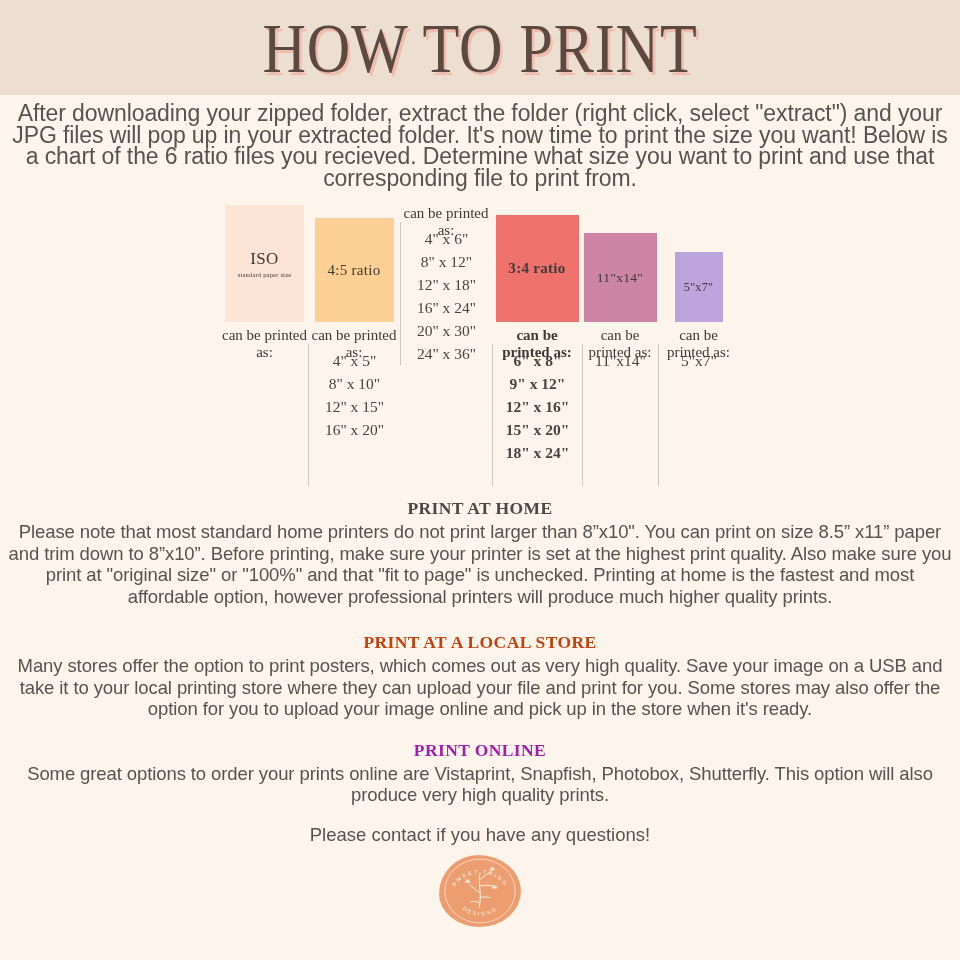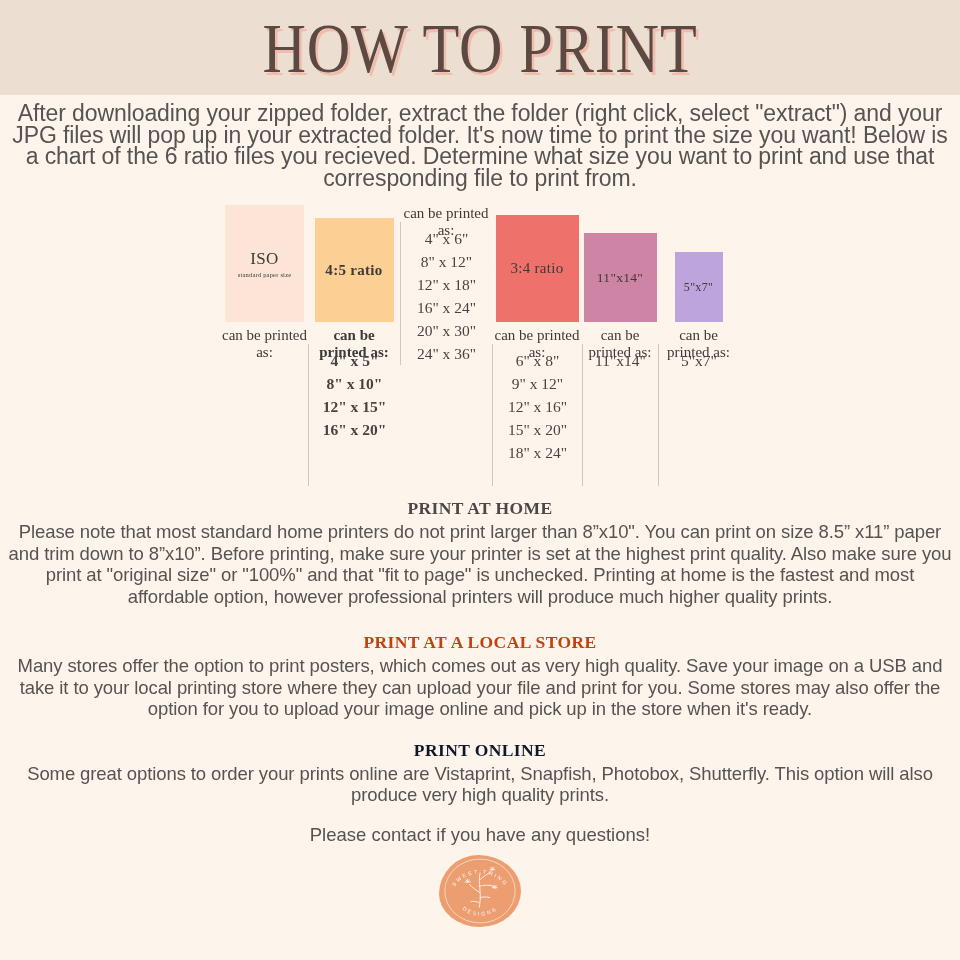--- a/index.html
+++ b/index.html
@@ -31,22 +31,22 @@
   
   .intro {
     width: 950px; margin: 8px auto 0;
     text-align: center;
     font-size: 23px; line-height: 21.5px;
     letter-spacing: -0.1px;
   }
   
   .chart { width: 518px; margin: 11px auto 0; display: flex; }
   .col { display: flex; flex-direction: column; }
-  .col-0 { width: 87px; } .col-1 { width: 92px; font-weight: bold; } .col-2 { width: 92px; }
-  .col-3 { width: 90px; } .col-4 { width: 76px; } .col-5 { width: 81px; }
+  .col-0 { width: 87px; } .col-1 { width: 92px; } .col-2 { width: 92px; }
+  .col-3 { width: 90px; font-weight: bold; } .col-4 { width: 76px; } .col-5 { width: 81px; }
   .card-area { height: 122px; display: flex; align-items: flex-end; justify-content: center; }
   .ratio-card {
     display: flex; flex-direction: column; align-items: center; justify-content: center;
     font-family: "Liberation Serif", serif; color: #3e3a38; text-align: center;
   }
   .card-0 { width: 79px; height: 117px; }
   .card-1 { width: 79px; height: 104px; }
   .card-2 { width: 81px; height: 121px; }
   .card-3 { width: 83px; height: 107px; }
   .card-4 { width: 73px; height: 89px; }
@@ -184,21 +184,21 @@
   </div>
 
 </div>
 
 <div class="section-heading sh-0" style="color: rgb(76, 71, 68);">PRINT AT HOME</div>
 <div class="section-body">Please note that most standard home printers do not print larger than 8”x10". You can print on size 8.5” x11” paper and trim down to 8”x10”. Before printing, make sure your printer is set at the highest print quality. Also make sure you print at "original size" or "100%" and that "fit to page" is unchecked. Printing at home is the fastest and most affordable option, however professional printers will produce much higher quality prints.</div>
 
 <div class="section-heading sh-1" style="color: #c2410c;">PRINT AT A LOCAL STORE</div>
 <div class="section-body">Many stores offer the option to print posters, which comes out as very high quality. Save your image on a USB and take it to your local printing store where they can upload your file and print for you. Some stores may also offer the option for you to upload your image online and pick up in the store when it's ready.</div>
 
-<div class="section-heading sh-2" style="color: #0f172a; text-align: center;">PRINT ONLINE</div>
+<div class="section-heading sh-2" style="color: #a21caf; text-align: center;">PRINT ONLINE</div>
 <div class="section-body">Some great options to order your prints online are Vistaprint, Snapfish, Photobox, Shutterfly. This option will also produce very high quality prints.</div>
 
 <div class="contact">Please contact if you have any questions!</div>
 
 <div class="logo" style="background: rgb(236, 158, 112);">
   <svg viewBox="0 0 100 88">
     <defs>
       <path id="arcTop" d="M 15,48 A 36,33 0 0 1 85,48" fill="none"></path>
       <path id="arcBottom" d="M 21,56 A 31,28 0 0 0 79,56" fill="none"></path>
     </defs>

